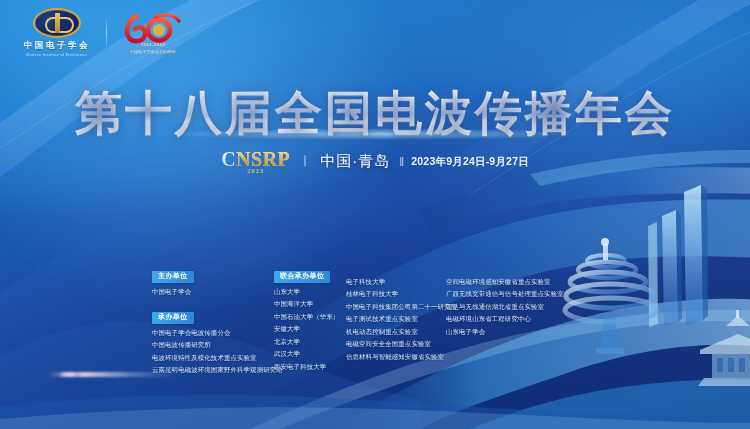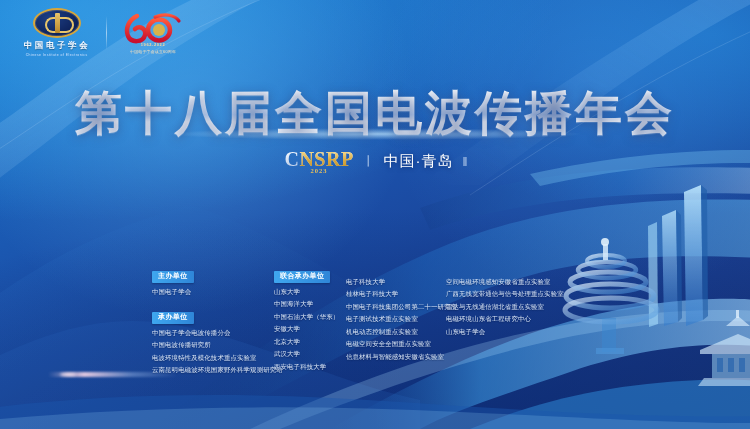--- a/index.html
+++ b/index.html
@@ -184,20 +184,21 @@
   <div class="title-flare"></div>
 
   <div class="sub-row">
     <div class="cnsrp">
       <div class="cnsrp-word"><span>C</span><span class="accent">NSRP</span></div>
       <div class="cnsrp-year">2023</div>
     </div>
     <span class="sep">丨</span>
     <span class="city">中国·青岛</span>
     <span class="sep double">‖</span>
+    <span class="dates">2023年9月24日-9月27日</span>
   </div>
 
   <div class="scene">
     <svg width="750" height="429" viewBox="0 0 750 429">
       <defs>
         <linearGradient id="hill1" x1="0" y1="0" x2="1" y2="1">
           <stop offset="0" stop-color="#2f7fd6" stop-opacity=".55"></stop>
           <stop offset="1" stop-color="#17357f" stop-opacity=".1"></stop>
         </linearGradient>
         <linearGradient id="rib1" x1="0" y1="0" x2="1" y2="0">

